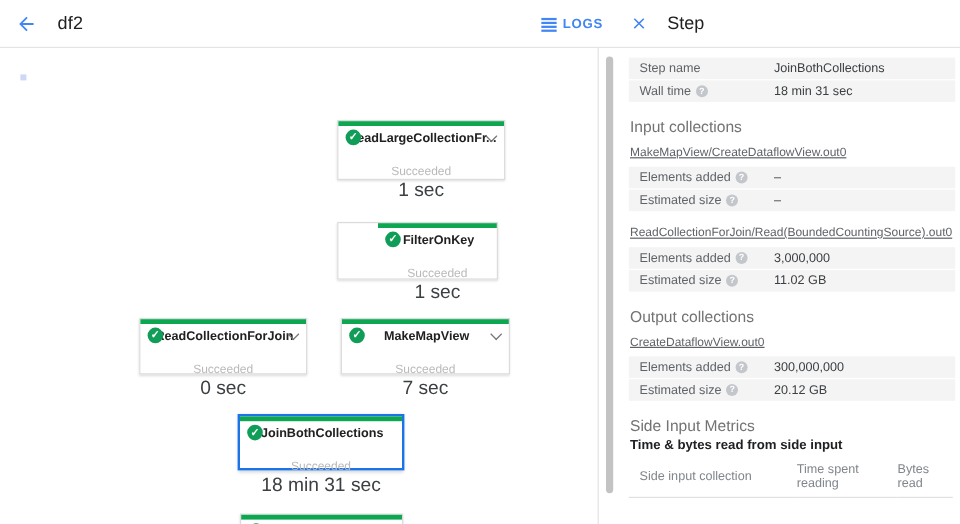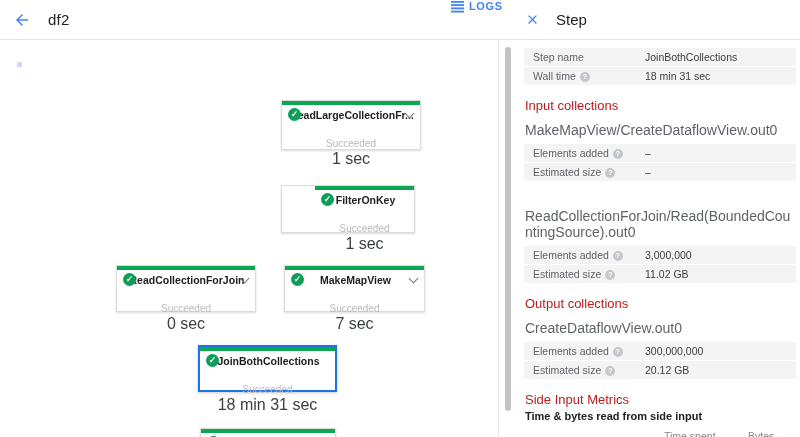--- a/index.html
+++ b/index.html
@@ -4,21 +4,21 @@
 <style>
   * { margin:0; padding:0; box-sizing:border-box; }
   body { font-family:"Liberation Sans", sans-serif; background:#fff; }
   .app { position:relative; width:800px; height:437px; background:#fff; overflow:hidden; }
 
   
   .topbar { position:absolute; left:0; top:0; width:500px; height:40px; background:#fff;
             border-bottom:1px solid #e4e4e4; display:flex; align-items:center; }
   .back-btn { width:18px; height:18px; margin-left:13px; cursor:pointer; }
   .job-title { font-size:15px; color:#212121; margin-left:17px; letter-spacing:.2px; }
-  .logs-btn { position:absolute; left:451px; top:0; height:40px; display:flex; 
+  .logs-btn { position:absolute; left:451px; top:0; height:40px; display:flex; align-items:center;
               gap:5px; cursor:pointer; }
   .logs-label { font-size:11px; font-weight:bold; color:#4285f4; letter-spacing:.6px; }
 
   
   .graph { position:absolute; left:0; top:40px; width:499px; height:397px; background:#fff;
            border-right:1px solid #e3e3e3; }
   .graph svg.edges { position:absolute; left:0; top:0; }
   .minimap-dot { position:absolute; left:17px; top:22px; width:5px; height:5px; background:#ccd8f6; }
 
   .node { position:absolute; background:#fff; border:1px solid #dcdcdc;
@@ -57,22 +57,22 @@
 
   .kvrow { display:flex; background:#f4f4f4; margin-bottom:1px; padding:2px 4px 2px 9px;
            font-size:10.5px; line-height:14px; }
   .kvrow .k { width:112px; flex:none; font-weight:normal; color:#5f6368; }
   .kvrow .v { flex:1; color:#3c4043; word-break:break-all; }
   .help { display:inline-block; width:10px; height:10px; border-radius:50%; background:#c3c7cc;
           color:#fff; font-size:7.5px; font-weight:bold; line-height:10px; text-align:center;
           vertical-align:1px; margin-left:4px; cursor:pointer; }
   .help::after { content:"?"; }
 
-  .sec-heading { font-size:13px; color:#b91c1c; margin:13px 0 0 1px; }
-  .coll-name { font-size:14px; color:#5f6368; margin:9px 0 6px 1px; word-break:break-all; }
+  .sec-heading { font-size:13px; color:#737373; margin:13px 0 0 1px; }
+  .coll-name { font-size:10px; color:#5f6368; margin:9px 0 6px 1px; word-break:break-all;text-decoration:underline; }
 
   .sim-sub { font-size:11px; font-weight:bold; color:#202124; margin:3px 0 0 1px; }
   table.sim { border-collapse:collapse; table-layout:fixed; width:270px; margin-top:2px; }
   table.sim col.c1 { width:140px; } table.sim col.c2 { width:84px; } table.sim col.c3 { width:46px; }
   table.sim th { font-size:10.5px; font-weight:normal; color:#80868b; text-align:left;
                  padding:6px 0 5px; border-bottom:1px solid #e0e0e0; }
   table.sim th.first, table.sim td.first { padding-left:9px; }
 </style>
 </head>
 <body>
@@ -204,21 +204,21 @@
       <div class="coll-name">MakeMapView/CreateDataflowView.out0</div>
       <div class="kvrow">
         <span class="k"><span>Elements added</span><span class="help"></span></span>
         <span class="v">–</span>
       </div>
       <div class="kvrow">
         <span class="k"><span>Estimated size</span><span class="help"></span></span>
         <span class="v">–</span>
       </div>
 
-      <div class="coll-name" style="margin-top:27px">ReadCollectionForJoin/Read(BoundedCountingSource).out0</div>
+      <div class="coll-name" style="margin-top:13px">ReadCollectionForJoin/Read(BoundedCountingSource).out0</div>
       <div class="kvrow">
         <span class="k"><span>Elements added</span><span class="help"></span></span>
         <span class="v">3,000,000</span>
       </div>
       <div class="kvrow">
         <span class="k"><span>Estimated size</span><span class="help"></span></span>
         <span class="v">11.02 GB</span>
       </div>
 
       <div class="sec-heading">Output collections</div>

